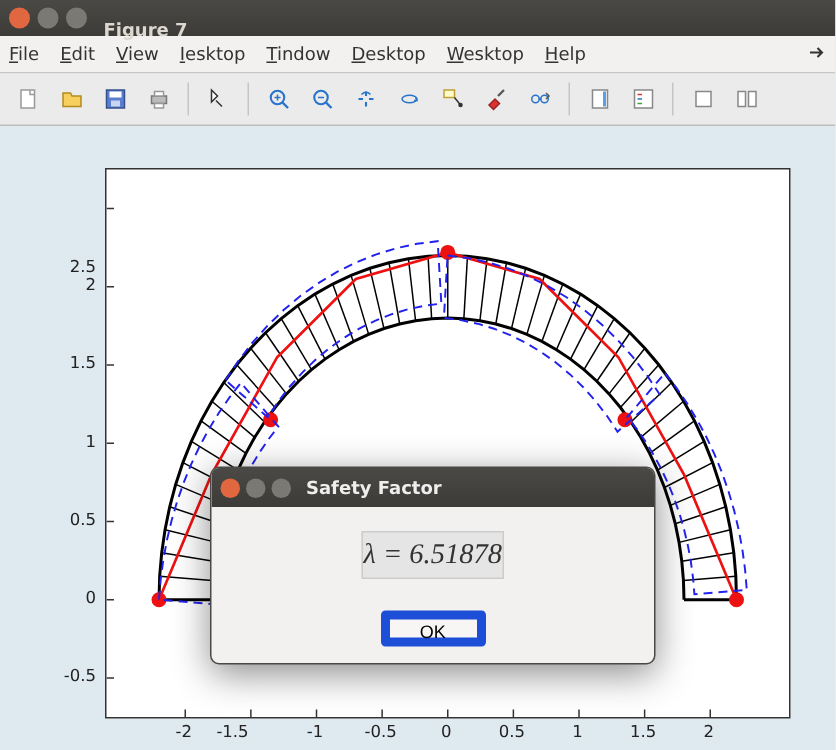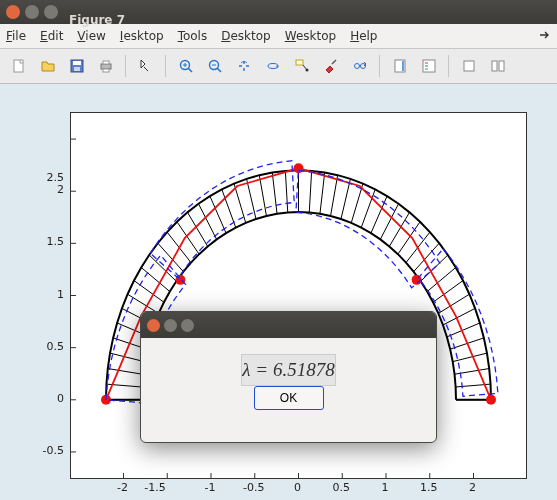--- a/index.html
+++ b/index.html
@@ -25,41 +25,41 @@
   
   .plotwrap{position:absolute;left:0;right:0;top:82px;bottom:0;}
   .axesbox{position:absolute;left:70px;top:30px;width:455px;height:365px;background:#fff;border:1px solid #333;}
   .ticklabel{position:absolute;font-size:11px;color:#222;}
   
   .dialog{position:absolute;left:140px;top:311px;width:295px;height:130px;background:#f2f1f0;border:1px solid #4a4945;border-radius:6px;box-shadow:0 6px 25px rgba(0,0,0,0.45);overflow:hidden;}
   .dlg-titlebar{height:26px;background:linear-gradient(to bottom,#4a4945,#3c3b37);display:flex;align-items:center;padding:0 6px;}
   .dlg-titlebar .tb-btn{width:13px;height:13px;border-radius:7px;margin-right:4px;}
   .dlg-title{margin-left:6px;color:#eee;font-weight:bold;font-size:12px;}
   .dlg-body{padding:10px 0;display:flex;flex-direction:column;align-items:center;}
-  .lambda-box{background:#e5e5e5;border:1px solid #ccc;padding:4px 0;font-family:"STIX","Times New Roman",serif;font-size:19px;color:#333;margin:6px 0 0 0;font-style:italic;}
-  .okbtn{width:70px;height:24px;background:#f7f6f5;border:1px solid #1d4ed8;border-radius:3px;font-size:12px;cursor:pointer;}
+  .lambda-box{background:#e5e5e5;border:1px solid #ccc;padding:4px 0;font-family:"STIX","Times New Roman",serif;font-size:19px;color:#333;margin:6px 0 21px 0;font-style:italic;}
+  .okbtn{width:70px;height:24px;background:#f7f6f5;border:6px solid #1d4ed8;border-radius:3px;font-size:12px;cursor:pointer;}
 </style>
 </head>
 <body>
 
 <div class="window">
 
   <div class="titlebar">
     <span class="tb-btn tb-close"></span>
     <span class="tb-btn tb-min"></span>
     <span class="tb-btn tb-max"></span>
     <span class="title">Figure 7</span>
   </div>
 
   <div class="menubar">
     <span class="item"><u>F</u><span>ile</span></span>
     <span class="item"><u>E</u><span>dit</span></span>
     <span class="item"><u>V</u><span>iew</span></span>
     <span class="item"><u>I</u><span>esktop</span></span>
-    <span class="item"><u>T</u><span>ools</span></span>
+    <span class="item"><u>T</u><span>indow</span></span>
     <span class="item"><u>D</u><span>esktop</span></span>
     <span class="item"><u>W</u><span>esktop</span></span>
     <span class="item"><u>H</u><span>elp</span></span>
     <span class="spacer"></span>
     <span>
       <svg class="dock-arrow" viewBox="0 0 12 12">
           <path d="M1 6 L9 6 M6 3 L9 6 L6 9" stroke="#333" stroke-width="1.4" fill="none"></path>
         </svg>
     </span>
   </div>
@@ -277,20 +277,21 @@
         <div class="ticklabel" style="left: 414.75px; top: 399px; width: 28px; text-align: center;">1.5</div>
         <div class="ticklabel" style="left: 458.5px; top: 399px; width: 28px; text-align: center;">2</div>
       </div>
   </div>
 
   <div class="dialog">
     <div class="dlg-titlebar">
       <span class="tb-btn tb-close"></span>
       <span class="tb-btn tb-min"></span>
       <span class="tb-btn tb-max"></span>
+      <span class="dlg-title">Safety Factor</span>
     </div>
     <div class="dlg-body">
       <div class="lambda-box">λ = 6.51878</div>
       <button class="okbtn">OK</button>
     </div>
   </div>
 
 </div>
 
 </body></html>

